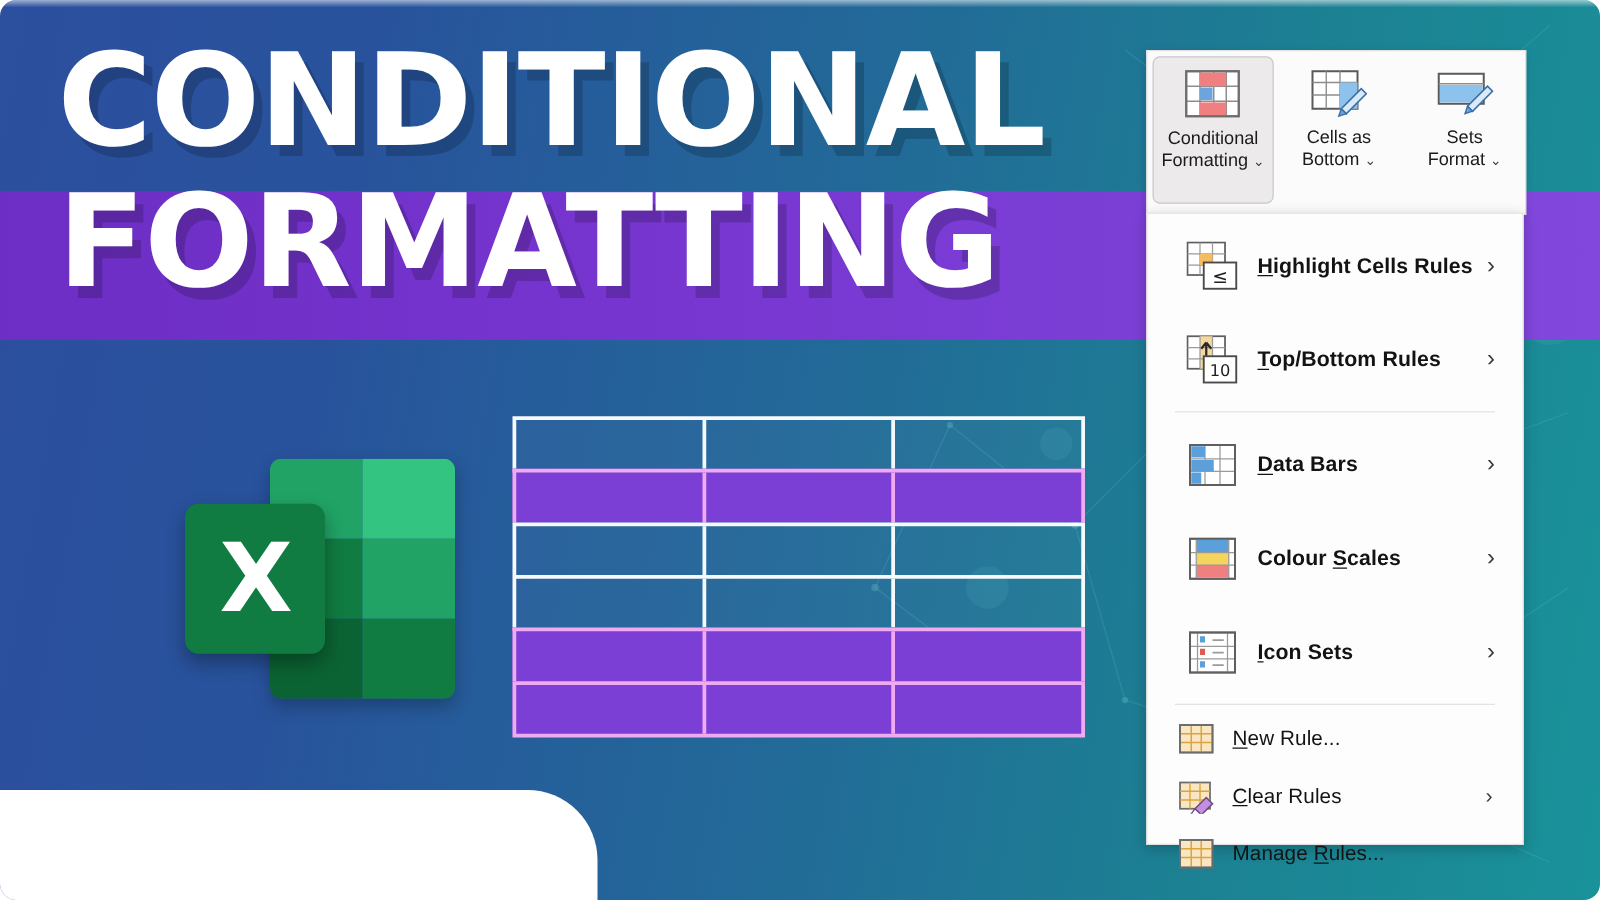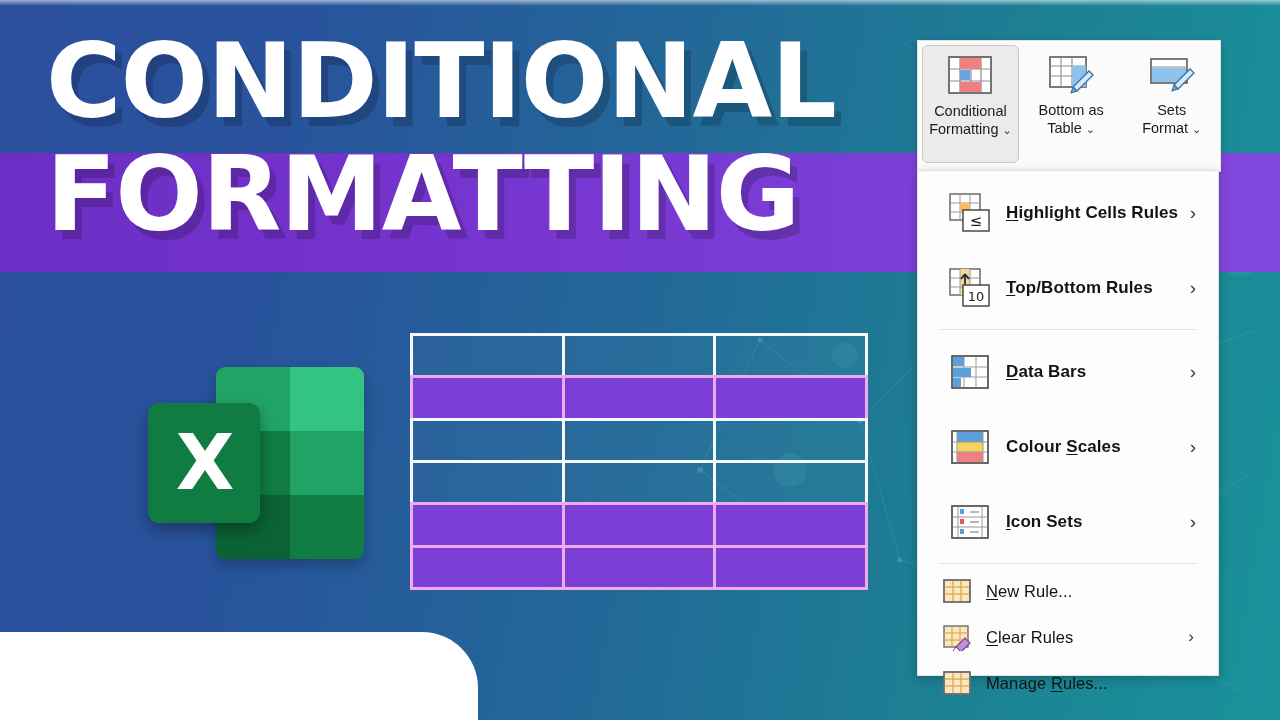--- a/index.html
+++ b/index.html
@@ -1,21 +1,21 @@
 <!DOCTYPE html>
 <html><head>
 <meta charset="utf-8">
 <style>
   html,body{margin:0;padding:0;}
   body{
     width:1280px;height:720px;overflow:hidden;
     font-family:"Liberation Sans", sans-serif;
     background:#ffffff;
   }
-  .stage{position:relative;width:1280px;height:720px;overflow:hidden;}
+  .stage{position:relative;width:1280px;height:720px;overflow:hidden;border-radius:13px;}
 
   
   .bg-gradient{
     position:absolute;inset:0;
     background:linear-gradient(100deg,#2c4f9e 0%,#28539c 22%,#226a98 52%,#1c8193 76%,#19929a 100%);
   }
   .bg-network{
     position:absolute;inset:0;opacity:.5;
   }
   .bg-shadowtop{
@@ -273,22 +273,22 @@
               <line x1="2" y1="22" x2="38" y2="22"></line>
             <line x1="13" y1="3" x2="13" y2="33"></line>
               <line x1="24" y1="3" x2="24" y2="33"></line>
           </g>
           <rect x="24" y="12" width="14" height="21" fill="#8cc2ec"></rect>
           <path d="M25 33 L41 17 L45 21 L29 37 Z" fill="#d8e9f7" stroke="#3b6fa5" stroke-width="1.3"></path>
           <path d="M25 33 L29 37 L23 39 Z" fill="#6ba5dd" stroke="#3b6fa5" stroke-width="1.1"></path>
         </svg>
       </div>
       <div class="rb-label">
-        <span>Bottom as</span><br>
-        <span>Table</span>
+        <span>Cells as</span><br>
+        <span>Bottom</span>
         <span class="caret">⌄</span>
       </div>
     </div>
 
     <div class="ribbon-btn">
       <div class="rb-ico">
         <svg width="46" height="40" viewBox="0 0 46 40">
           <rect x="2" y="5" width="36" height="24" fill="#ffffff" stroke="#5a5a5a" stroke-width="1.6"></rect>
           <line x1="2" y1="13" x2="38" y2="13" stroke="#8d8d8d" stroke-width="1.1"></line>
           <rect x="3" y="14" width="34" height="14" fill="#8cc2ec"></rect>

